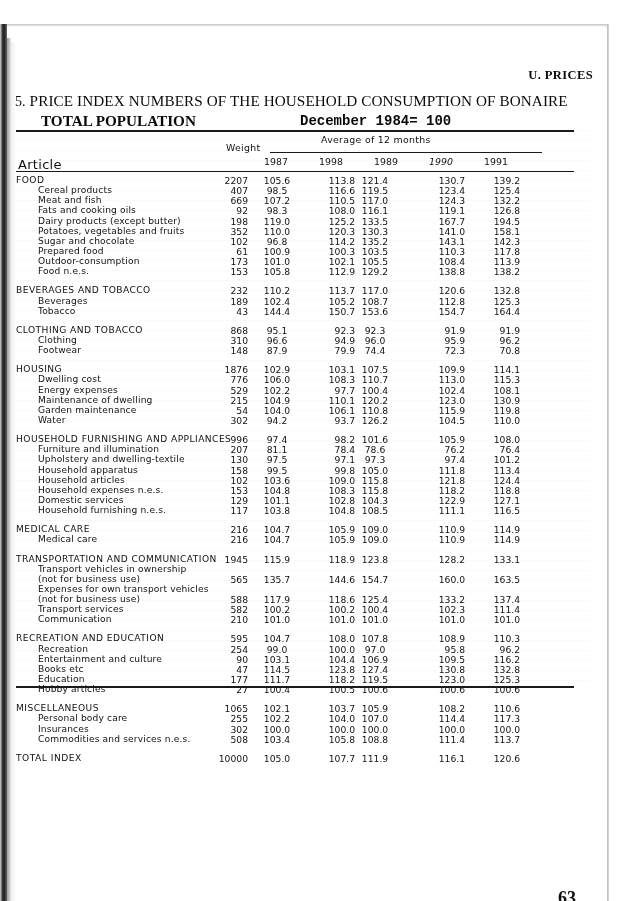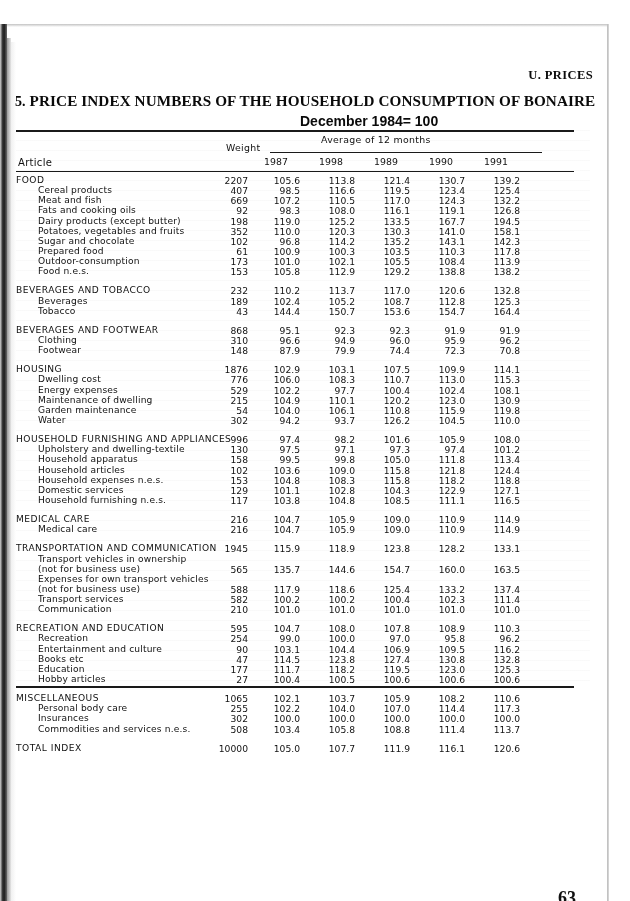--- a/index.html
+++ b/index.html
@@ -71,21 +71,21 @@
   
   .title-wrap {
     position: absolute;
     left: 15px;
     top: 68px;
     width: 580px;
   }
   .title-line1 {
     font-family: "Liberation Serif", serif;
     font-size: 15.2px;
-    font-weight: bold;
+    font-weight: normal;
     color: #0a0a0a;
     white-space: nowrap;
     letter-spacing: 0.1px;
   }
   .title-num {
     font-size: 14px;
   }
   .title-line2 {
     position: relative;
     margin-top: 2px;
@@ -97,21 +97,21 @@
     top: 0;
     font-family: "Liberation Serif", serif;
     font-size: 15.2px;
     font-weight: bold;
     color: #0a0a0a;
   }
   .title-base {
     position: absolute;
     left: 285px;
     top: 1px;
-    font-family: Liberation Sans, sans-serif;
+    font-family: Liberation Mono, monospace;
     font-size: 14px;
     font-weight: bold;
     color: #0a0a0a;
   }
 
   
   .table-area {
     position: absolute;
     left: 16px;
     top: 106px;
@@ -122,21 +122,21 @@
     background: #1a1a1a;
   }
   .rule-top      { left: 0px;   top: 0px;   width: 558px; height: 1.6px; }
   .rule-avg      { left: 254px; top: 22px;  width: 272px; height: 1.2px; }
   .rule-head-bot { left: 0px;   top: 41px;  width: 558px; height: 1.2px; }
   .rule-bottom   { left: 0px;   top: 556px; width: 558px; height: 1.8px; }
 
   .hdr-article {
     position: absolute;
     left: 2px; top: 27px;
-    font-size: 10px;
+    font-size: 13px;
     color: #111;
     letter-spacing: 0.3px;
   }
   .hdr-weight {
     position: absolute;
     left: 210px; top: 12px;
     font-size: 9.4px;
     color: #111;
     letter-spacing: 0.3px;
   }
@@ -190,23 +190,23 @@
 
   .num {
     position: absolute;
     top: 0px;
     font-size: 9.2px;
     color: #111;
     text-align: right;
     width: 46px;
   }
   .c-w  { left: 186px; }
-  .c-y0 { left: 238px; }
+  .c-y0 { left: 238px; text-align: center; }
   .c-y1 { left: 293px; }
-  .c-y2 { left: 348px; }
+  .c-y2 { left: 336px; text-align: center; }
   .c-y3 { left: 403px; }
   .c-y4 { left: 458px; }
 
   
   .page-no {
     position: absolute;
     left: 558px;
     top: 864px;
     font-family: "Liberation Serif", serif;
     font-size: 18px;
@@ -235,38 +235,39 @@
   <div class="spine-soft"></div>
   <div class="edge-top"></div>
   <div class="edge-right"></div>
   <div class="edge-right-2"></div>
 
   <div class="running-head">U. PRICES</div>
 
   <div class="title-wrap">
     <div class="title-line1"><span class="title-num">5.</span>&nbsp;<span>PRICE INDEX NUMBERS  OF THE HOUSEHOLD CONSUMPTION OF  BONAIRE</span></div>
     <div class="title-line2">
+      <span class="title-sub">TOTAL POPULATION</span>
       <span class="title-base">December   1984= 100</span>
     </div>
   </div>
 
   <div class="table-area">
     <div class="rule rule-top"></div>
     <div class="rule rule-avg"></div>
     <div class="rule rule-head-bot"></div>
 
     <div class="hdr-article">Article</div>
     <div class="hdr-weight">Weight</div>
     <div class="hdr-avg">Average  of  12  months</div>
 
     <div class="hdr-years">
       <span class="yr" style="left:238px;">1987</span>
       <span class="yr" style="left:293px;">1998</span>
       <span class="yr" style="left:348px;">1989</span>
-      <span class="yr" style="left:403px;">1990</span>
+      <span class="yr" style="left:403px;font-style:italic;">1990</span>
       <span class="yr" style="left:458px;">1991</span>
     </div>
 
     <div class="rows" id="rows-host">
         <div class="row">
           <span class="lbl group">FOOD</span>
           <span class="num c-w">2207</span>
           <span class="num c-y0">105.6</span>
           <span class="num c-y1">113.8</span>
           <span class="num c-y2">121.4</span>
@@ -377,21 +378,21 @@
           <span class="lbl item">Tobacco</span>
           <span class="num c-w">43</span>
           <span class="num c-y0">144.4</span>
           <span class="num c-y1">150.7</span>
           <span class="num c-y2">153.6</span>
           <span class="num c-y3">154.7</span>
           <span class="num c-y4">164.4</span>
         </div>
         <div class="row spacer"></div>
         <div class="row">
-          <span class="lbl group">BEVERAGES  AND  FOOTWEAR</span>
+          <span class="lbl group">CLOTHING  AND  TOBACCO</span>
           <span class="num c-w">868</span>
           <span class="num c-y0">95.1</span>
           <span class="num c-y1">92.3</span>
           <span class="num c-y2">92.3</span>
           <span class="num c-y3">91.9</span>
           <span class="num c-y4">91.9</span>
         </div>
         <div class="row">
           <span class="lbl item">Clothing</span>
           <span class="num c-w">310</span>
@@ -469,20 +470,29 @@
         <div class="row">
           <span class="lbl group">HOUSEHOLD  FURNISHING  AND  APPLIANCES</span>
           <span class="num c-w">996</span>
           <span class="num c-y0">97.4</span>
           <span class="num c-y1">98.2</span>
           <span class="num c-y2">101.6</span>
           <span class="num c-y3">105.9</span>
           <span class="num c-y4">108.0</span>
         </div>
         <div class="row">
+          <span class="lbl item">Furniture  and  illumination</span>
+          <span class="num c-w">207</span>
+          <span class="num c-y0">81.1</span>
+          <span class="num c-y1">78.4</span>
+          <span class="num c-y2">78.6</span>
+          <span class="num c-y3">76.2</span>
+          <span class="num c-y4">76.4</span>
+        </div>
+        <div class="row">
           <span class="lbl item">Upholstery  and  dwelling-textile</span>
           <span class="num c-w">130</span>
           <span class="num c-y0">97.5</span>
           <span class="num c-y1">97.1</span>
           <span class="num c-y2">97.3</span>
           <span class="num c-y3">97.4</span>
           <span class="num c-y4">101.2</span>
         </div>
         <div class="row">
           <span class="lbl item">Household  apparatus</span>

